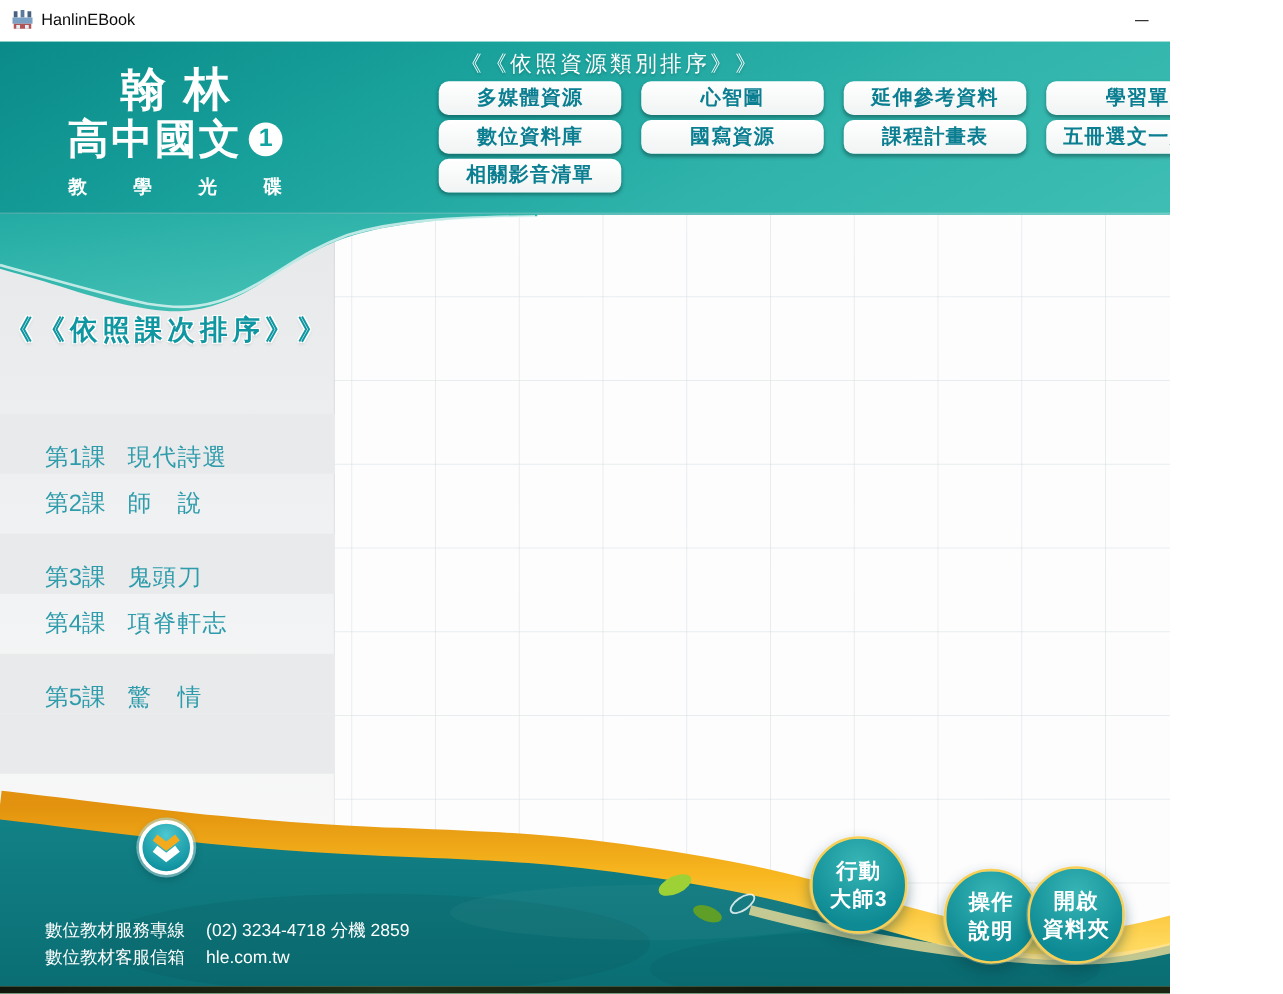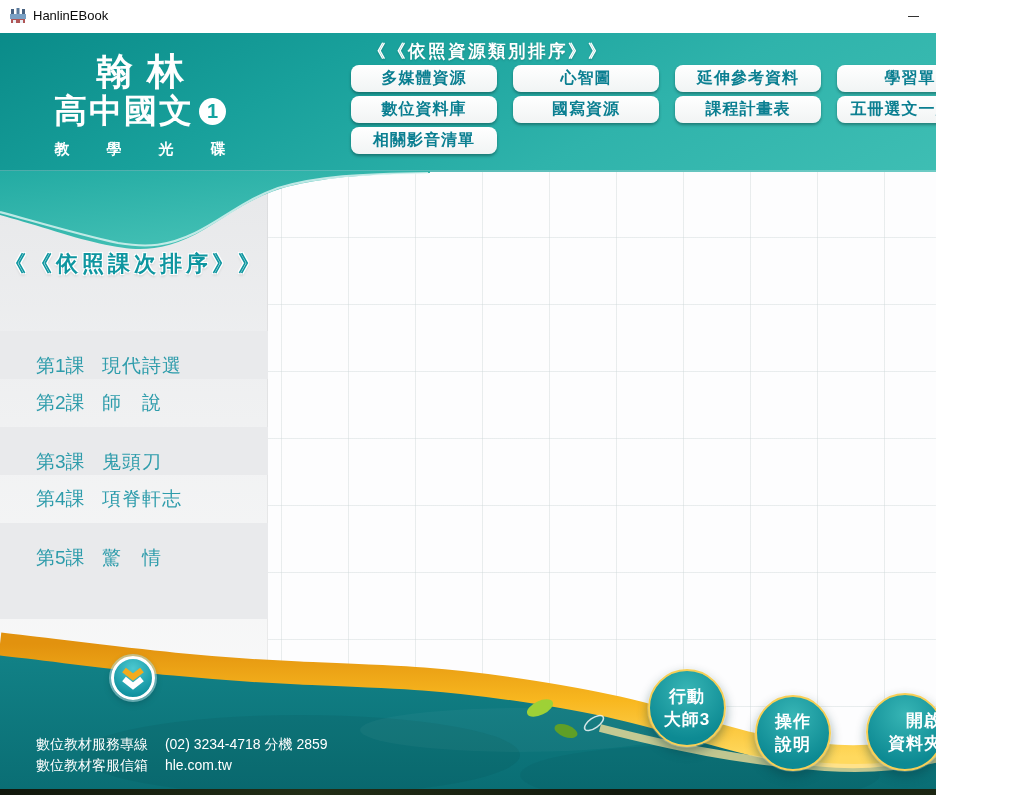--- a/index.html
+++ b/index.html
@@ -29,21 +29,21 @@
     border-bottom:2px solid rgba(255,255,255,.28); }
 
   .logo { position:absolute; left:0; top:20px; width:280px; text-align:center; color:#fff; z-index:2; }
   .logo-brand { font-size:37px; font-weight:bold; letter-spacing:14px; margin-left:14px; line-height:38px; }
   .logo-series-row { display:flex; align-items:center; justify-content:center; margin-top:2px; }
   .logo-series { font-size:33px; font-weight:bold; letter-spacing:2px; line-height:36px; }
   .logo-badge { display:inline-flex; align-items:center; justify-content:center; width:27px; height:27px;
     border-radius:50%; background:#fff; color:#14a3a0; font-size:20px; font-weight:bold; margin-left:5px; }
   .logo-sub { display:inline-block; font-size:15px; font-weight:bold; letter-spacing:37px; margin-left:37px; margin-top:11px; }
 
-  .res-heading { position:absolute; left:368px; top:6px; font-size:17.5px; font-weight:bold; color:#fff;
+  .res-heading { position:absolute; left:368px; top:6px; font-size:17.5px; font-weight:normal; color:#fff;
     letter-spacing:2.5px; z-index:2; text-shadow:0 1px 2px rgba(0,50,50,.25); }
   .res-grid { position:absolute; left:351px; top:32px; display:grid;
     grid-template-columns:repeat(4,146px); column-gap:16px; row-gap:4px; z-index:2; }
   .res-btn { height:27px; border-radius:8px; border:none; cursor:pointer;
     background:linear-gradient(#ffffff,#f1f4f4); box-shadow:0 2px 3px rgba(0,35,35,.38);
     color:#0b7f91; font-family:inherit; font-size:16px; font-weight:bold; letter-spacing:1px;
     display:flex; align-items:center; justify-content:center; }
 
   
   .main-area { position:absolute; left:268px; top:139px; width:750px; height:617px; z-index:1;
@@ -79,21 +79,21 @@
     display:flex; align-items:center; justify-content:center; }
 
   .rbtn { position:absolute; z-index:5; border-radius:50%; cursor:pointer;
     background:radial-gradient(circle at 50% 26%,#37b5b5,#0d8a93 74%);
     border:2px solid #f7cf57;
     box-shadow:0 0 0 1px rgba(255,255,255,.22),0 5px 11px rgba(8,58,64,.45);
     display:flex; flex-direction:column; align-items:center; justify-content:center;
     color:#fff; font-size:17px; font-weight:bold; letter-spacing:1px; line-height:23px; }
   .rbtn-1 { left:648px; top:636px; width:78px; height:78px; }
   .rbtn-2 { left:755px; top:662px; width:76px; height:76px; }
-  .rbtn-3 { left:866px; top:660px; width:78px; height:78px;align-items:flex-end; }
+  .rbtn-3 { left:822px; top:660px; width:78px; height:78px; }
 
   .contact { position:absolute; left:36px; top:701px; z-index:5; color:#fff; font-size:14px; line-height:21px; }
   .contact-row span.lab { margin-right:13px; }
 </style>
 </head>
 <body>
 
 <div id="root">
 
   <div class="titlebar">

